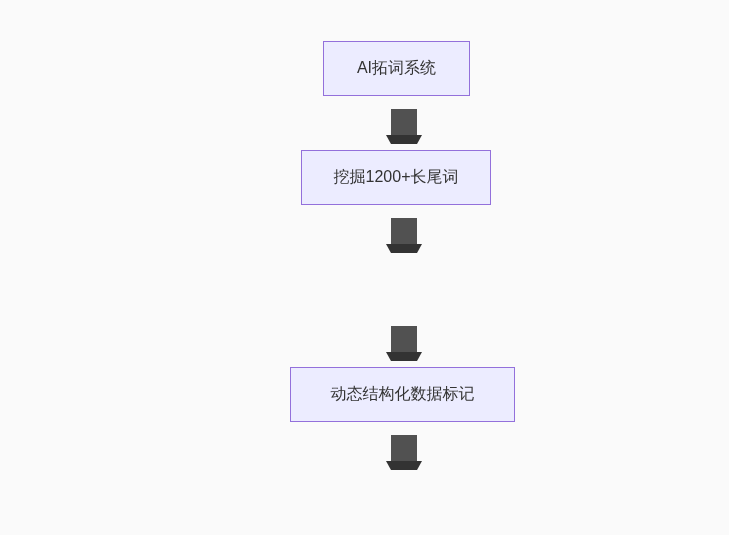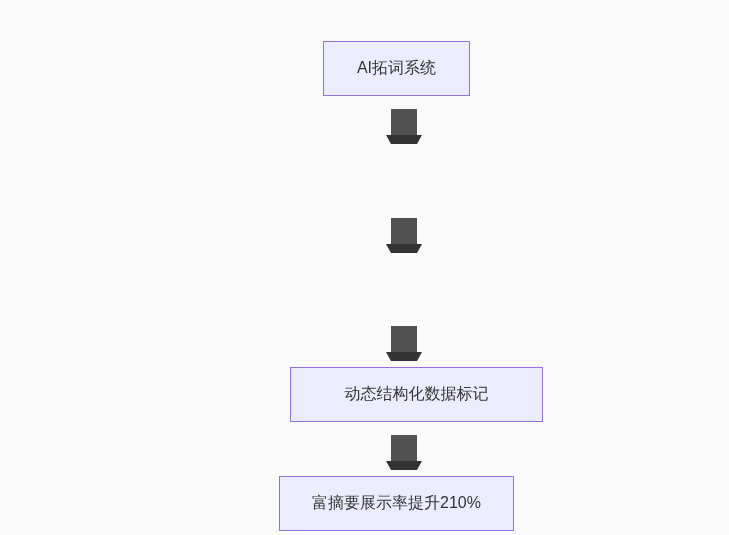--- a/index.html
+++ b/index.html
@@ -29,21 +29,21 @@
     font-size: 16px;
     display: flex;
     align-items: center;
     justify-content: center;
     text-align: center;
     white-space: nowrap;
   }
   .node-1 { left: 297px; top: 15px;  width: 147px; }
   .node-2 { left: 275px; top: 124px; width: 190px; }
   .node-3 { left: 261px; top: 232px; width: 220px; }
-  .node-4 { left: 264px; top: 341px; width: 253px; }
+  .node-4 { left: 264px; top: 341px; width: 225px; }
   .node-5 { left: 253px; top: 450px; width: 235px; }
   .edge {
     position: absolute;
     left: 365px;
     width: 11px;
     display: flex;
     flex-direction: column;
     align-items: center;
   }
   .edge-1 { top: 70px;  height: 54px; }
@@ -70,20 +70,23 @@
 
   <div class="flow-node node-1">
     <span>AI拓词系统</span>
   </div>
 
   <div class="edge edge-1">
     <div class="edge-line"></div>
     <div class="edge-head"></div>
   </div>
 
+  <div class="flow-node node-2">
+    <span>挖掘1200+长尾词</span>
+  </div>
 
   <div class="edge edge-2">
     <div class="edge-line"></div>
     <div class="edge-head"></div>
   </div>
 
 
   <div class="edge edge-3">
     <div class="edge-line"></div>
     <div class="edge-head"></div>
@@ -91,17 +94,14 @@
 
   <div class="flow-node node-4">
     <span>动态结构化数据标记</span>
   </div>
 
   <div class="edge edge-4">
     <div class="edge-line"></div>
     <div class="edge-head"></div>
   </div>
 
-  <div class="flow-node node-5">
-    <span>富摘要展示率提升210%</span>
-  </div>
 
 </div>
 
 </body></html>

